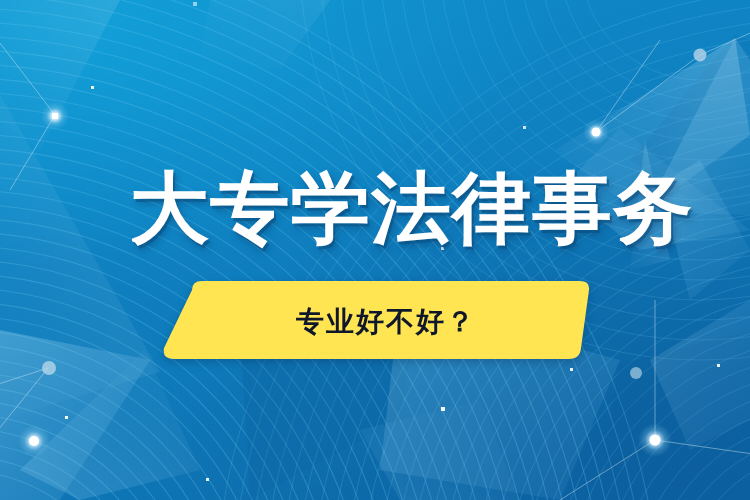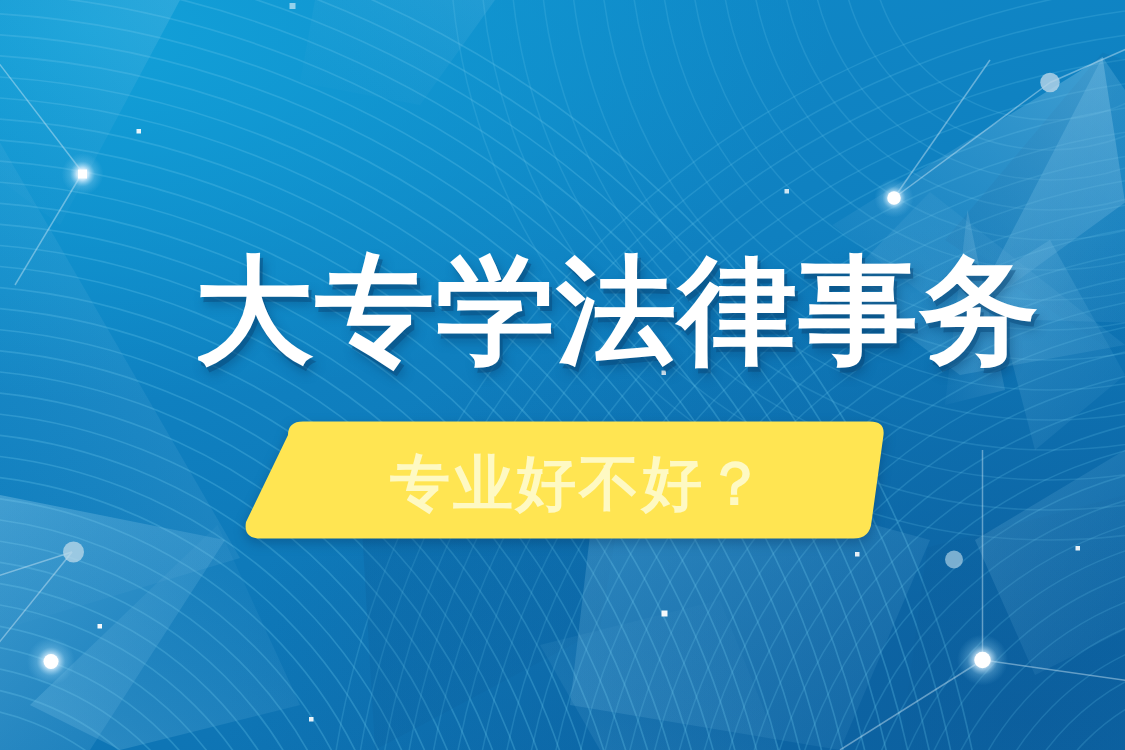--- a/index.html
+++ b/index.html
@@ -84,23 +84,23 @@
     left: 0;
     top: 0;
     width: 430px;
     height: 84px;
     display: flex;
     align-items: center;
     justify-content: center;
     padding-left: 22px;
     box-sizing: border-box;
     font-family: "DejaVu Sans", "Liberation Sans", sans-serif;
-    font-size: 40px;
+    font-size: 28px;
     font-weight: bold;
-    color: #fef9c3;
+    color: #0f172a;
     letter-spacing: 2px;
     white-space: nowrap;
     transform: translateY(2px);
   }
 </style>
 </head>
 <body>
 
 <div class="banner">
 

